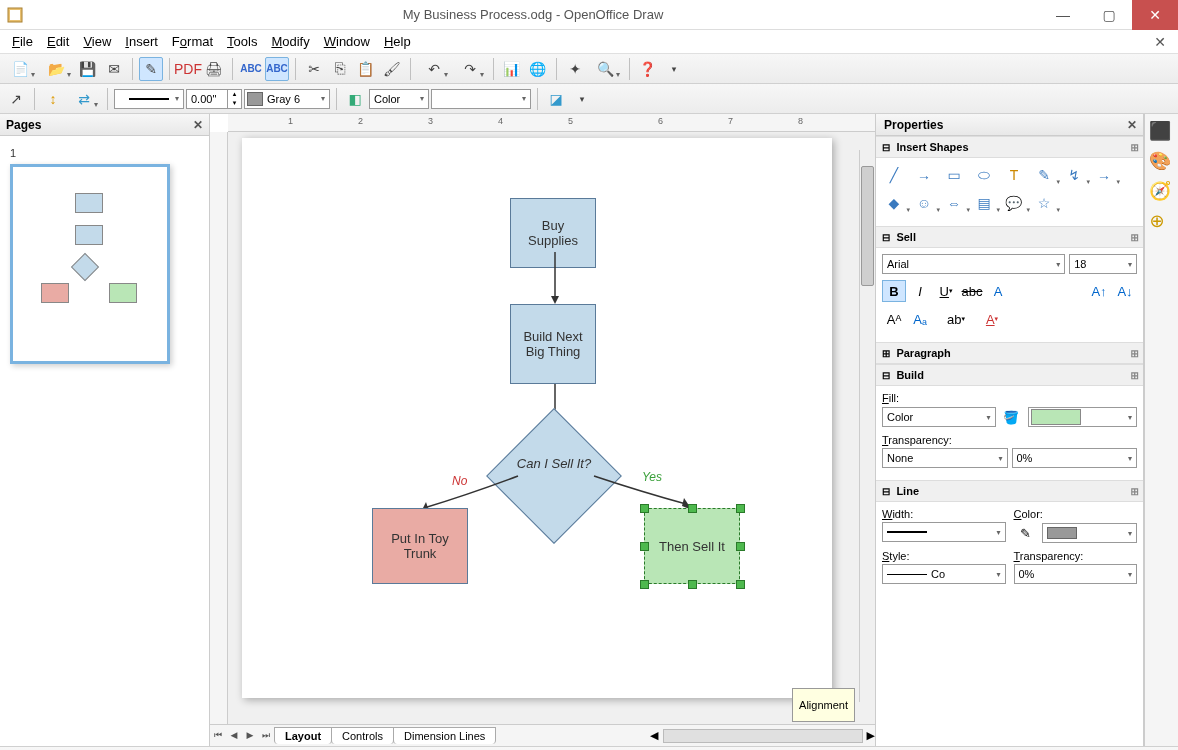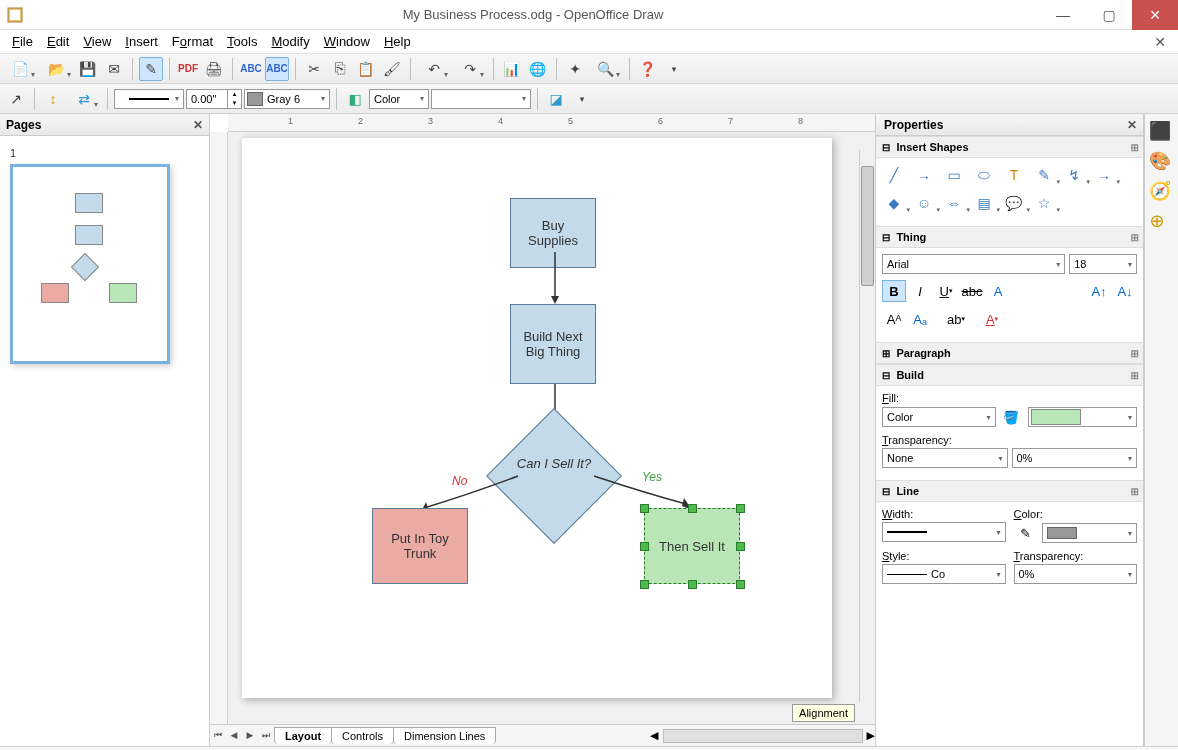--- a/index.html
+++ b/index.html
@@ -63,21 +63,21 @@
 .handle { position:absolute; width:9px; height:9px; background:#4eb94e; border:1px solid #2a7a2a; }
 .label-red { position:absolute; color:#cc3333; font-size:12px; font-style:italic; }
 .label-green { position:absolute; color:#3aa03a; font-size:12px; font-style:italic; }
 
 .canvas-tabs { height: 22px; background:#f5f5f5; border-top:1px solid #ccc; display:flex; align-items:center; font-size:11px; }
 .canvas-tabs .nav-btns { display:flex; border-right:1px solid #ccc; }
 .canvas-tabs .nav-btns div { width:16px; text-align:center; font-size:9px; color:#555; }
 .canvas-tabs .tab { padding: 2px 10px; border:1px solid #aaa; border-bottom:none; background:#fff; border-radius: 0 0 4px 4px; margin-left:-1px; }
 .canvas-tabs .tab.active { background:#fff; font-weight:bold; }
 .canvas-tabs .hscroll { flex:1; display:flex; justify-content:flex-end; align-items:center; }
-.canvas-tabs .align-tip { position:absolute; right: 20px; bottom: 24px; background:#ffffe1; border:1px solid #999; padding:2px 6px; font-size:11px; }
+.canvas-tabs .align-tip { position:absolute; right: 20px; bottom: 24px; background:#ffffe1; border:1px solid #999; padding:10px 6px; font-size:11px; }
 
 .vscroll { position:absolute; right:0; top:18px; width:16px; bottom:22px; background:#f0f0f0; border-left:1px solid #ccc; }
 .vscroll .thumb-s { position:absolute; left:1px; right:1px; top:16px; height:120px; background:#cfcfcf; border:1px solid #999; border-radius:2px; }
 
 .props-panel { width: 268px; background:#fff; display:flex; flex-direction:column; border-right:1px solid #ccc; }
 .props-panel .hdr { height:22px; background:linear-gradient(#f7f7f7,#e8e8e8); border-bottom:1px solid #ccc; display:flex; align-items:center; padding:0 8px; font-weight:bold; font-size:12px; position:relative; }
 .props-panel .hdr .close-x { position:absolute; right:6px; font-size:12px; color:#555; }
 .props-panel .section-hdr { height: 22px; background:#f0f0f0; border-top:1px solid #ddd; border-bottom:1px solid #ddd; display:flex; align-items:center; padding:0 6px; font-weight:bold; font-size:11px; position:relative; }
 .props-panel .section-hdr .expander { margin-right:6px; font-size:10px; }
 .props-panel .section-hdr .grip { position:absolute; right:4px; font-size:10px; color:#888; }
@@ -136,21 +136,21 @@
 </div>
 
 <div class="toolbar">
   <div class="tbtn dd">📄</div>
   <div class="tbtn dd">📂</div>
   <div class="tbtn">💾</div>
   <div class="tbtn">✉</div>
   <div class="sep"></div>
   <div class="tbtn active">✎</div>
   <div class="sep"></div>
-  <div class="tbtn" style="color:#c33;font-size:10px;font-weight:bold">PDF</div>
+  <div class="tbtn" style="color:#c33;font-size:14px;font-weight:normal">PDF</div>
   <div class="tbtn">🖨</div>
   <div class="sep"></div>
   <div class="tbtn" style="color:#36c;font-size:10px;font-weight:bold">ABC</div>
   <div class="tbtn active" style="color:#36c;font-size:10px;font-weight:bold">ABC</div>
   <div class="sep"></div>
   <div class="tbtn">✂</div>
   <div class="tbtn">⎘</div>
   <div class="tbtn">📋</div>
   <div class="tbtn">🖌</div>
   <div class="sep"></div>
@@ -334,21 +334,21 @@
         <div class="shape-btn dd">☺</div>
         <div class="shape-btn dd">⇔</div>
         <div class="shape-btn dd">▤</div>
         <div class="shape-btn dd">💬</div>
         <div class="shape-btn dd">☆</div>
       </div>
     </div>
 
     <div class="section-hdr">
         <span class="expander">⊟</span>
-        <span>Thing</span>
+        <span>Sell</span>
         <span class="grip">⊞</span>
       </div>
     <div class="section-body">
       <div class="prop-row">
         <div class="prop-select" style="flex:3">
             <span>Arial</span>
           </div>
         <div class="prop-select" style="flex:1">
             <span>18</span>
           </div>

